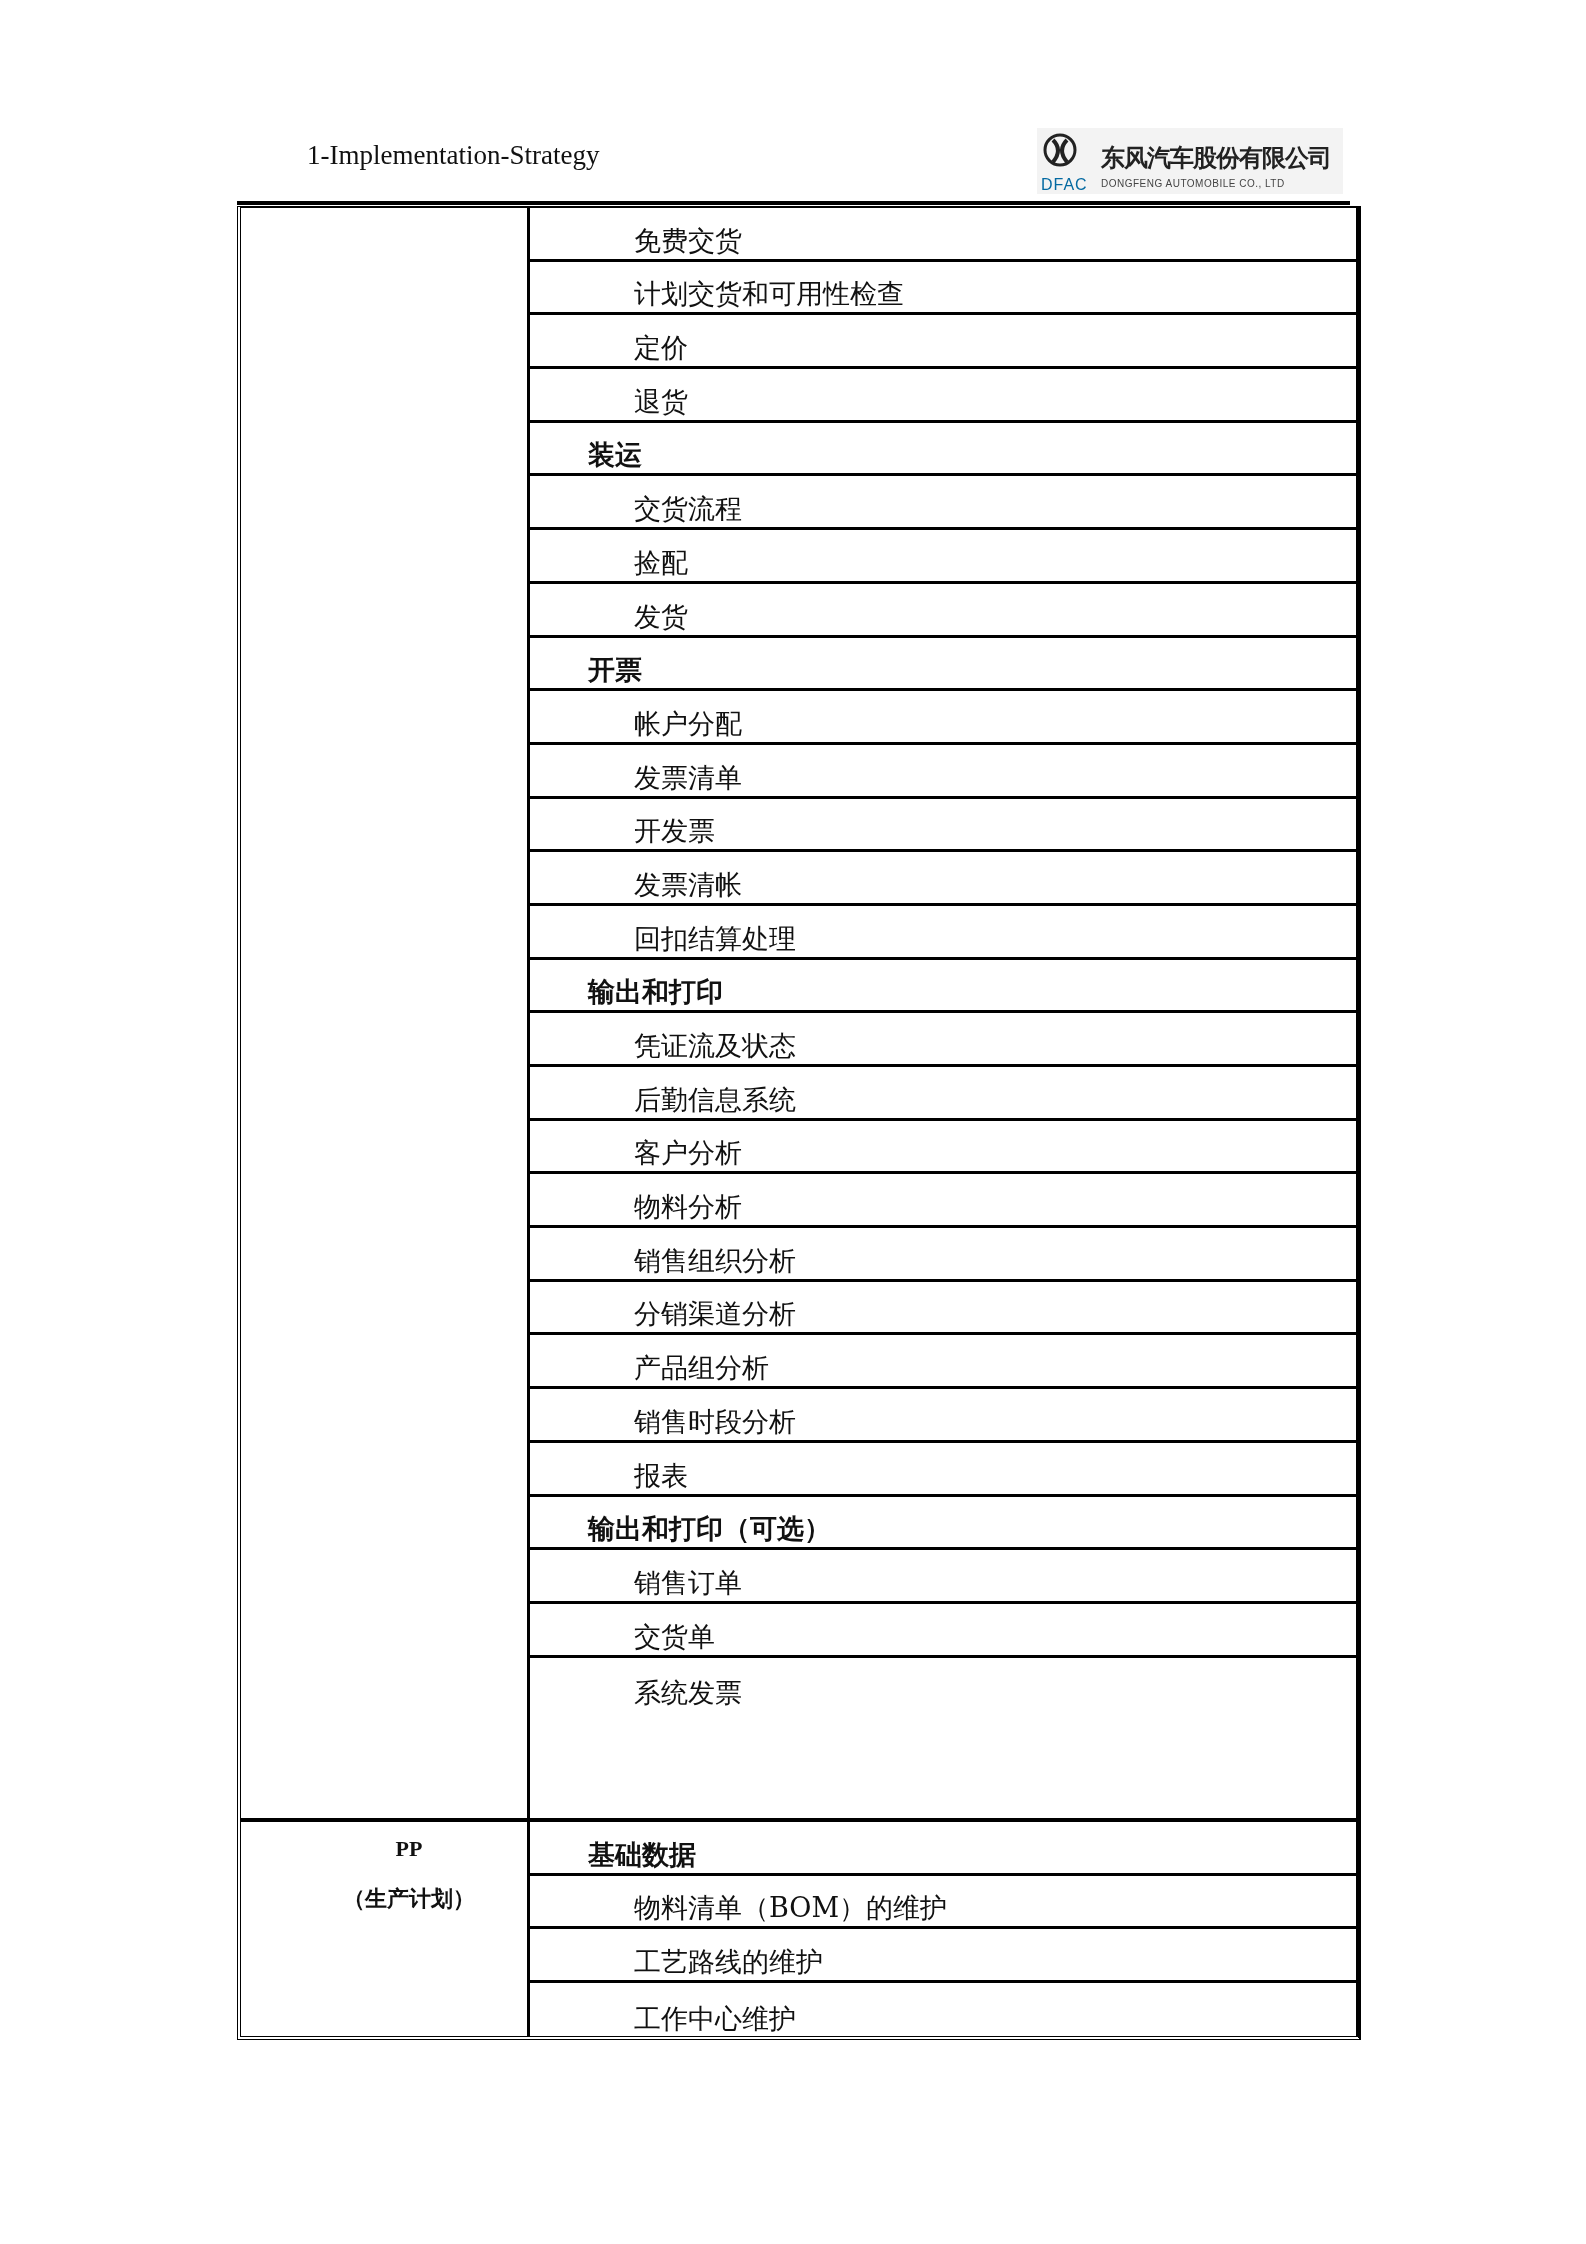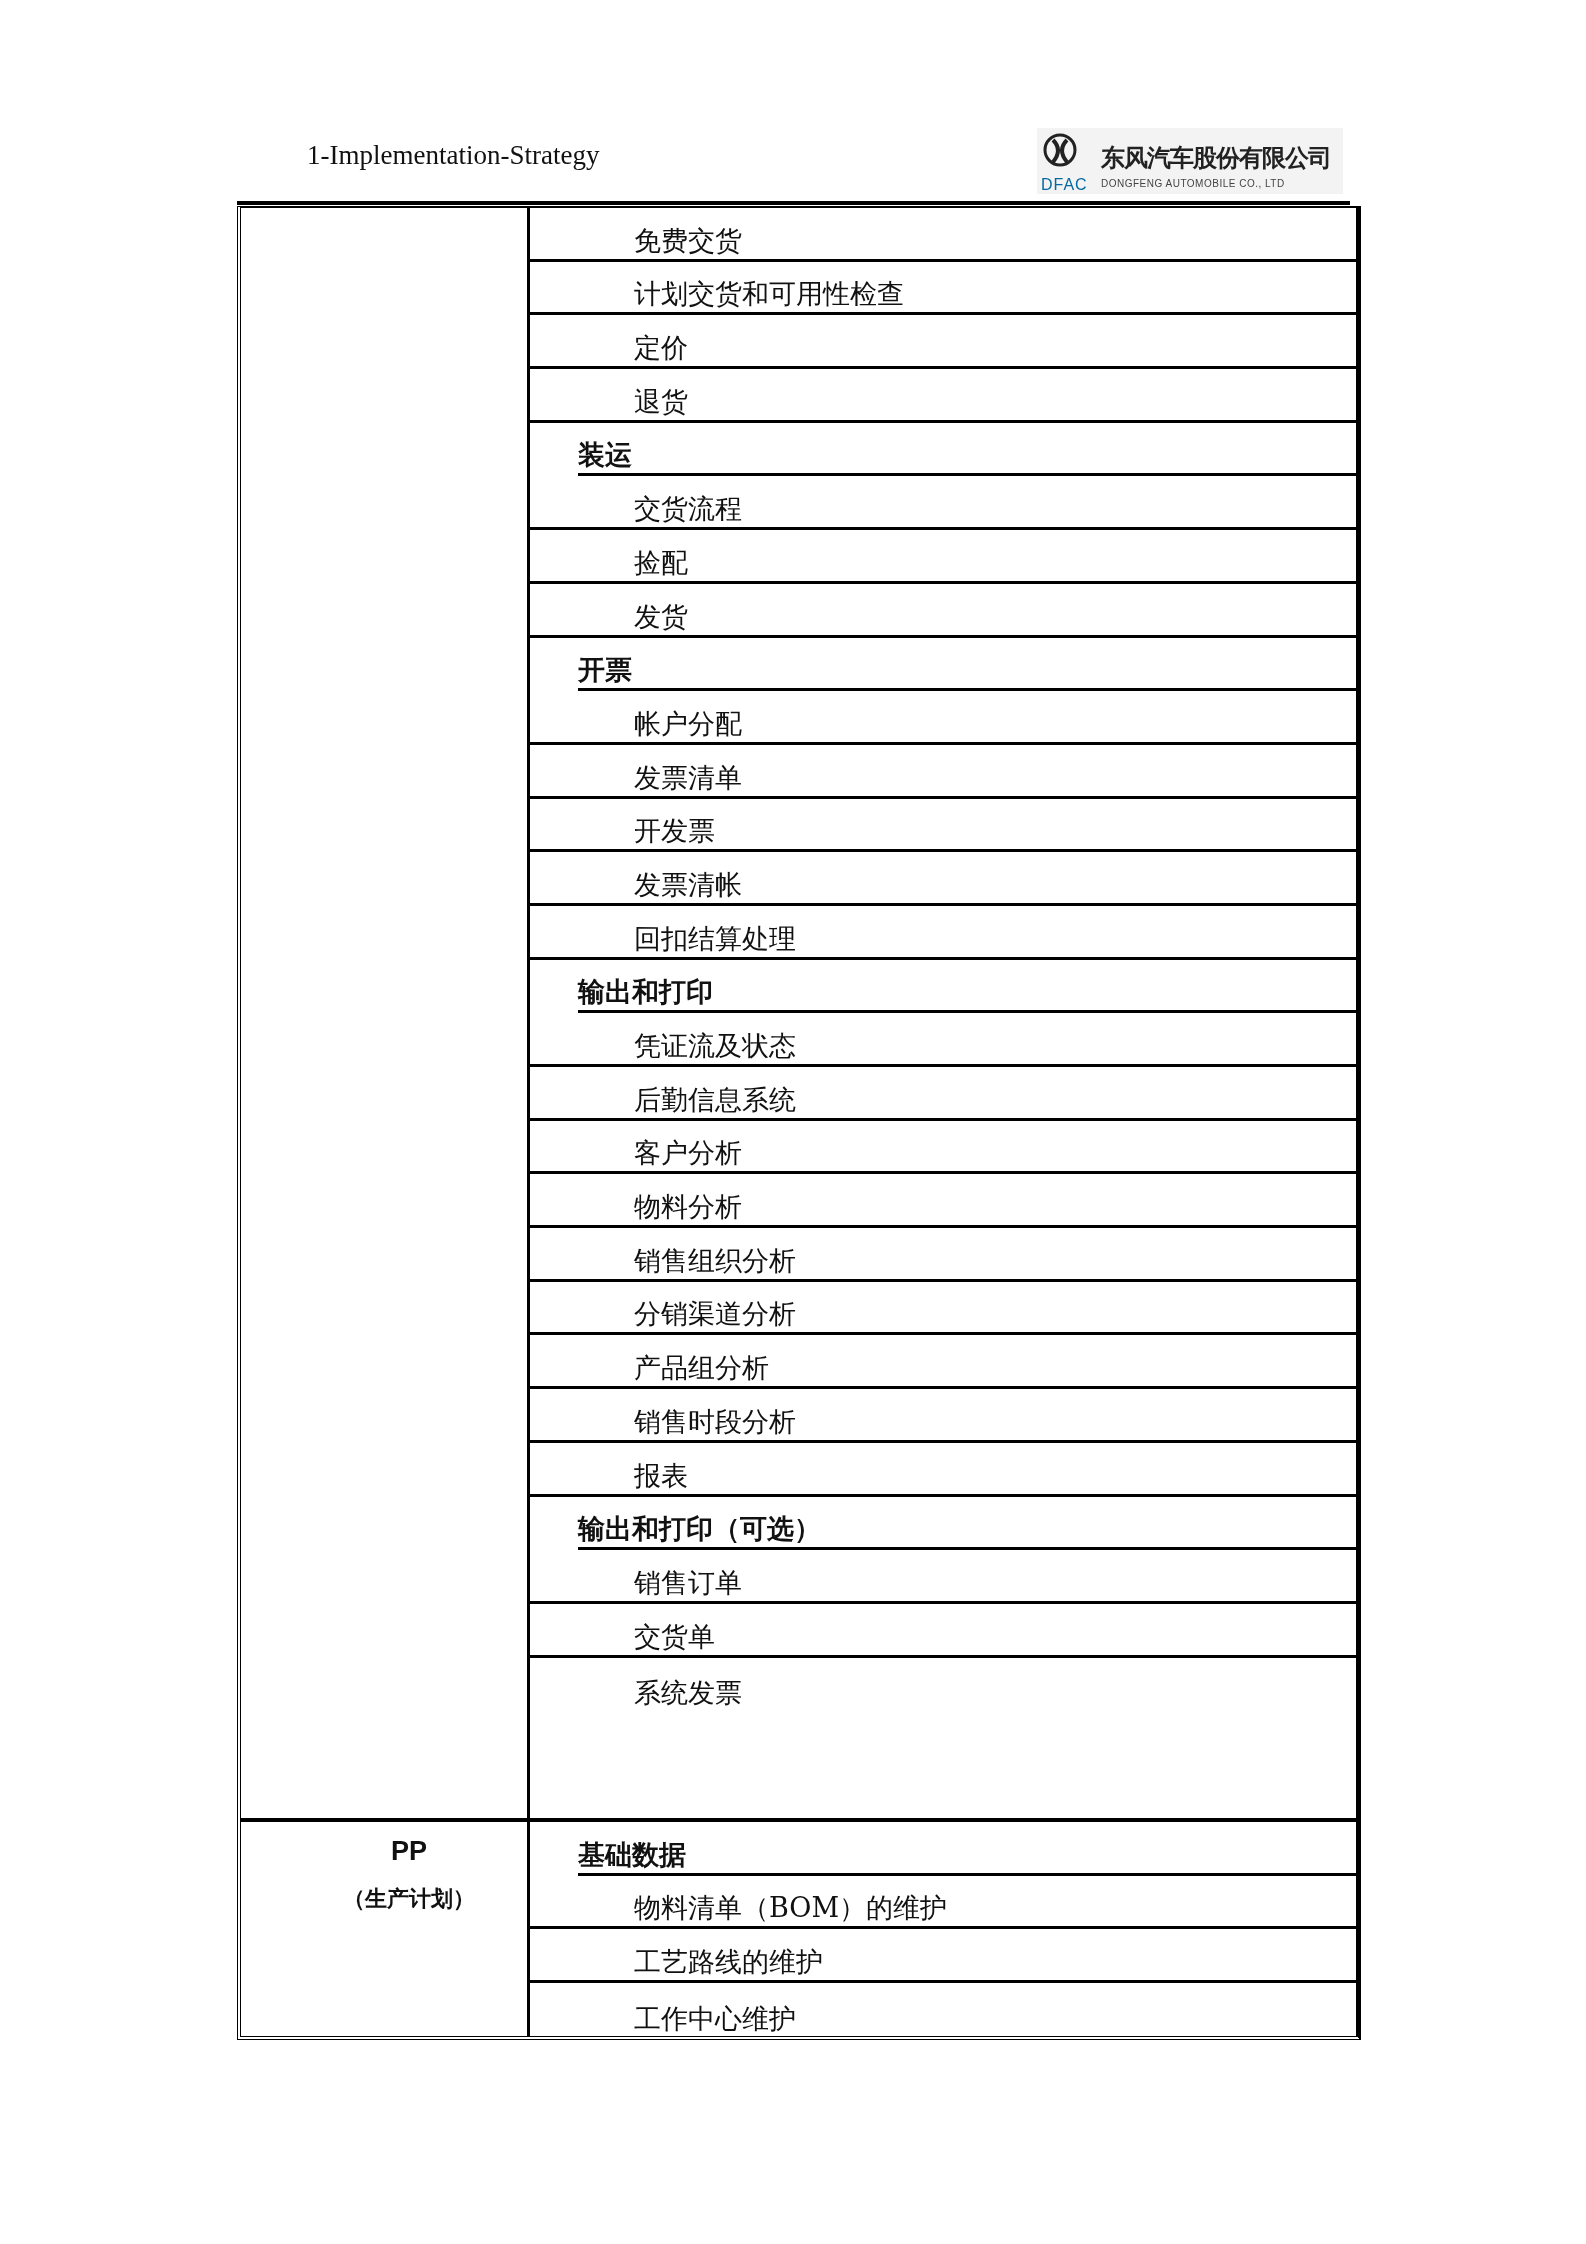--- a/index.html
+++ b/index.html
@@ -9,25 +9,25 @@
   .logo .emblem { position:absolute; left:6px; top:4px; width:34px; height:40px; }
   .logo .abbr { position:absolute; left:4px; top:48px; font-family:"Liberation Sans",sans-serif; font-size:16px; color:#0369a1; letter-spacing:1px; }
   .logo .cn { position:absolute; left:64px; top:14px; font-family:"DejaVu Sans",sans-serif; font-weight:bold; font-size:24px; letter-spacing:-1px; color:#222; }
   .logo .en { position:absolute; left:64px; top:50px; font-family:"Liberation Sans",sans-serif; font-size:10px; color:#444; letter-spacing:0.5px; }
   .rule-top { position:absolute; left:237px; top:201px; width:1113px; height:4px; background:#000; }
   .table { position:absolute; left:237px; top:206px; width:1124px; height:1834px; box-sizing:border-box; border:4px double #000; border-right:5px solid #000; border-top:2px solid #000; }
   .divider { position:absolute; left:286px; top:0; bottom:0; width:3px; background:#000; }
   .rows { position:absolute; left:289px; right:0; top:0; }
   .row { height:53.7px; box-sizing:border-box; border-bottom:3px solid #000; display:flex; align-items:flex-end; font-size:27px; }
   .row.sub { padding-left:104px; }
-  .row.head { font-weight:bold; font-family:"DejaVu Sans",sans-serif;margin-left:48px; }
+  .row.head { padding-left:58px; font-weight:bold; font-family:"DejaVu Sans",sans-serif; }
   .row.last { border-bottom:none; }
   .section-line { position:absolute; left:0; right:0; height:4px; background:#000; }
   .pp-label { position:absolute; left:0; width:286px; text-align:center; }
-  .pp-code { top:1628px; font-weight:bold; font-size:27px; padding-left:50px; box-sizing:border-box; font-family:Liberation Sans, sans-serif; }
+  .pp-code { top:1628px; font-weight:bold; font-size:22px; padding-left:50px; box-sizing:border-box; font-family:Liberation Serif, serif; }
   .pp-name { top:1676px; font-weight:bold; font-size:22px; padding-left:50px; box-sizing:border-box; font-family:"DejaVu Sans",sans-serif; }
 </style>
 </head>
 <body>
 
 <div class="hdr-title">1-Implementation-Strategy</div>
 
 <div class="logo">
   <svg class="emblem" viewBox="0 0 34 40">
     <circle cx="17" cy="18" r="15" fill="none" stroke="#222" stroke-width="3"></circle>

